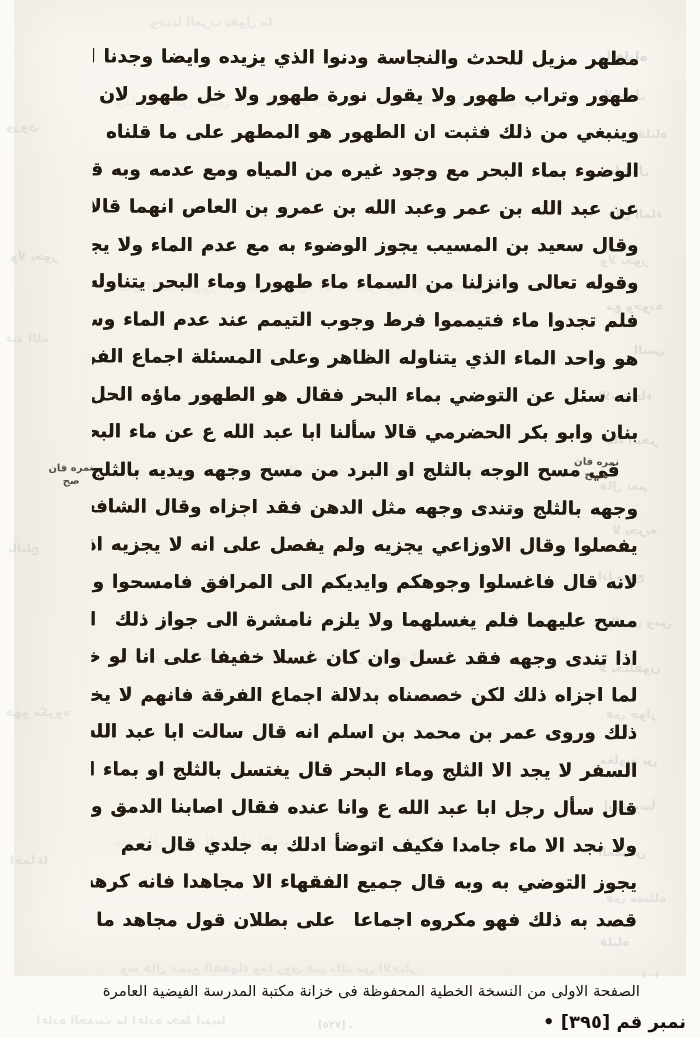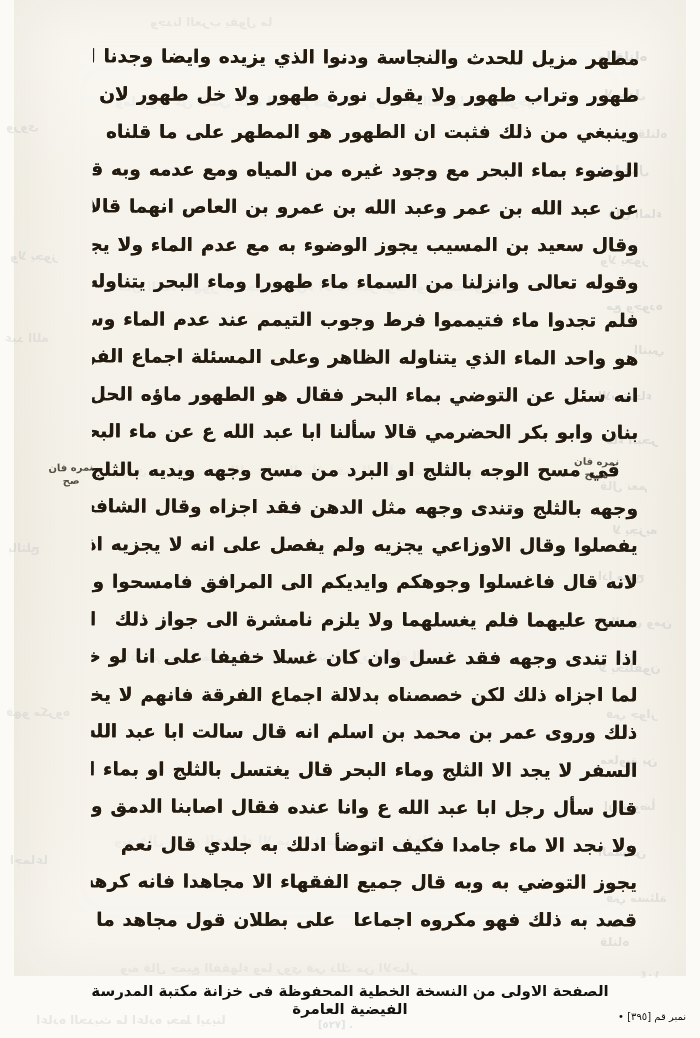--- a/index.html
+++ b/index.html
@@ -33,27 +33,27 @@
   .ms-line:nth-child(3n){transform:rotate(-0.12deg);}
   .ms-line:nth-child(4n+1){transform:rotate(0.12deg) translateY(0.5px);}
   .note{
     position:absolute;direction:rtl;font-size:10px;line-height:13px;
     font-weight:bold;color:#3a3226;text-align:center;opacity:0.85;
   }
   .note-left{left:42px;top:461px;width:58px;transform:rotate(-1.5deg);}
   .note-right{left:569px;top:455px;width:55px;transform:rotate(1deg);}
   .caption{
     position:absolute;left:60px;right:60px;top:982px;
-    direction:rtl;text-align:center;
-    font-size:15px;font-weight:bold;color:var(--print,#15120e);
+    direction:rtl;
+    font-size:15px;font-weight:normal;color:var(--print,#15120e);
     letter-spacing:0;
   }
   .catalog{
     position:absolute;right:14px;top:1011px;
-    direction:rtl;font-size:10px;font-weight:normal;color:var(--print,#15120e);
+    direction:rtl;font-size:18px;font-weight:bold;color:var(--print,#15120e);
   }
 </style>
 </head>
 <body>
 
 <div class="page">
   <div class="photo"></div>
   <div class="ghost-layer">
       <div class="ghost flip" style="left: 150px; top: 14px; font-size: 12px; opacity: 0.16;">وجدنا العرب يقول ما</div>
       <div class="ghost flip" style="left: 598px; top: 48px; font-size: 13px; opacity: 0.3;">ما قلناه</div>

